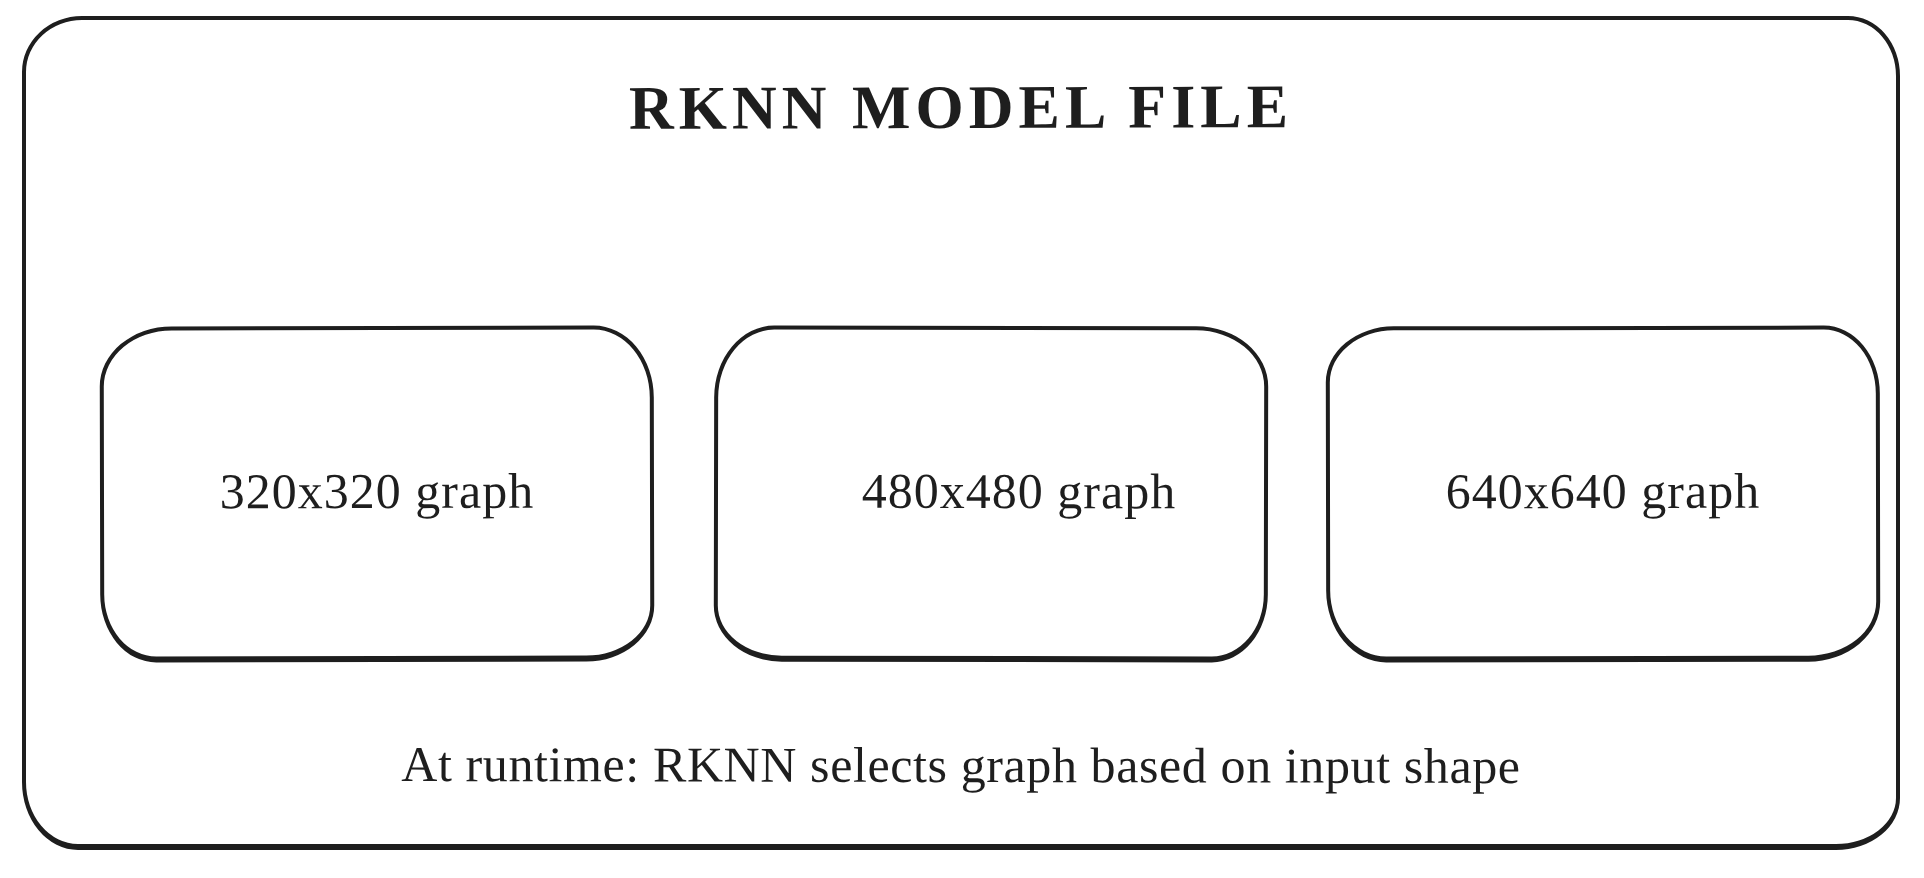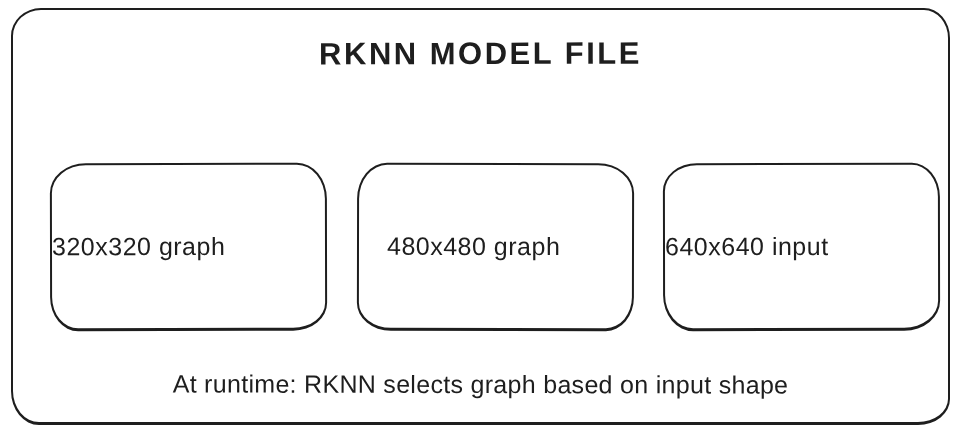--- a/index.html
+++ b/index.html
@@ -10,21 +10,21 @@
   html, body {
     margin: 0;
     padding: 0;
     background: var(--bg);
   }
   .canvas {
     position: relative;
     width: 962px;
     height: 439px;
     background: var(--bg);
-    font-family: Liberation Sans, sans-serif;
+    font-family: Liberation Serif, serif;
     color: var(--stroke);
     overflow: hidden;
   }
   
   .outer-box {
     position: absolute;
     left: 11px;
     top: 8px;
     width: 939px;
     height: 417px;
@@ -48,21 +48,21 @@
   .gbox {
     position: absolute;
     top: 153px;
     height: 168px;
     width: 277px;
     border: 2.5px solid var(--stroke);
     border-bottom-width: 3px;
     background: var(--bg);
     display: flex;
     align-items: center;
-    justify-content: flex-start;
+    justify-content: center;
   }
   .gbox-1 {
     left: 37px;
     border-radius: 36px 30px 34px 28px / 30px 36px 28px 34px;
     transform: rotate(-0.12deg);
   }
   .gbox-2 {
     left: 344px;
     border-radius: 30px 36px 28px 34px / 36px 30px 34px 28px;
     transform: rotate(0.1deg);
@@ -100,18 +100,18 @@
 
     <div class="gbox gbox-1">
       <span class="gbox-label">320x320 graph</span>
     </div>
 
     <div class="gbox gbox-2">
       <span class="gbox-label">480x480 graph</span>
     </div>
 
     <div class="gbox gbox-3">
-      <span class="gbox-label">640x640 input</span>
+      <span class="gbox-label">640x640 graph</span>
     </div>
 
     <div class="caption">At runtime: RKNN selects graph based on input shape</div>
   </div>
 </div>
 
 </body></html>

